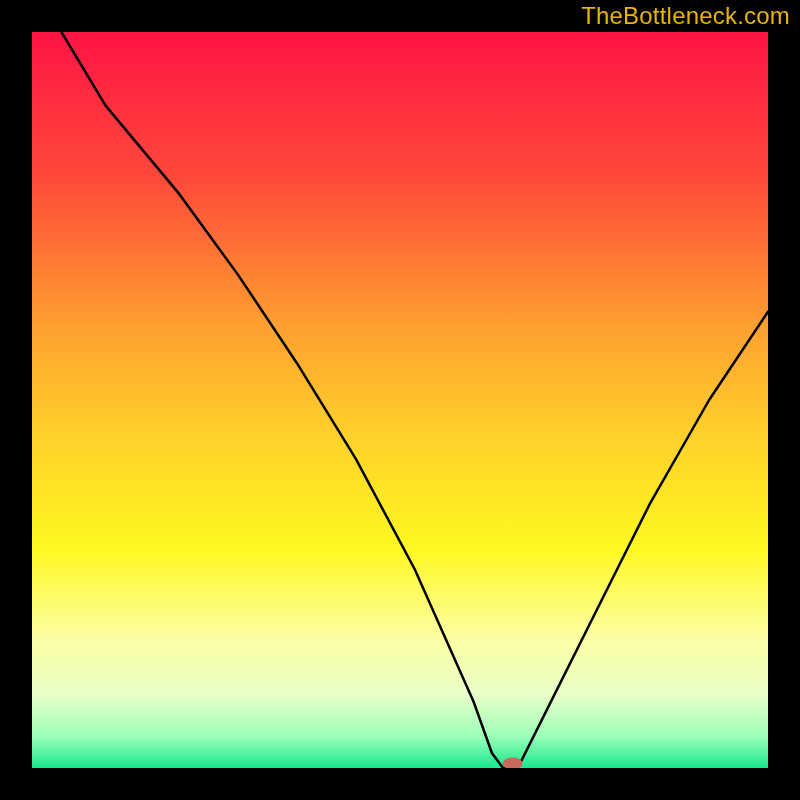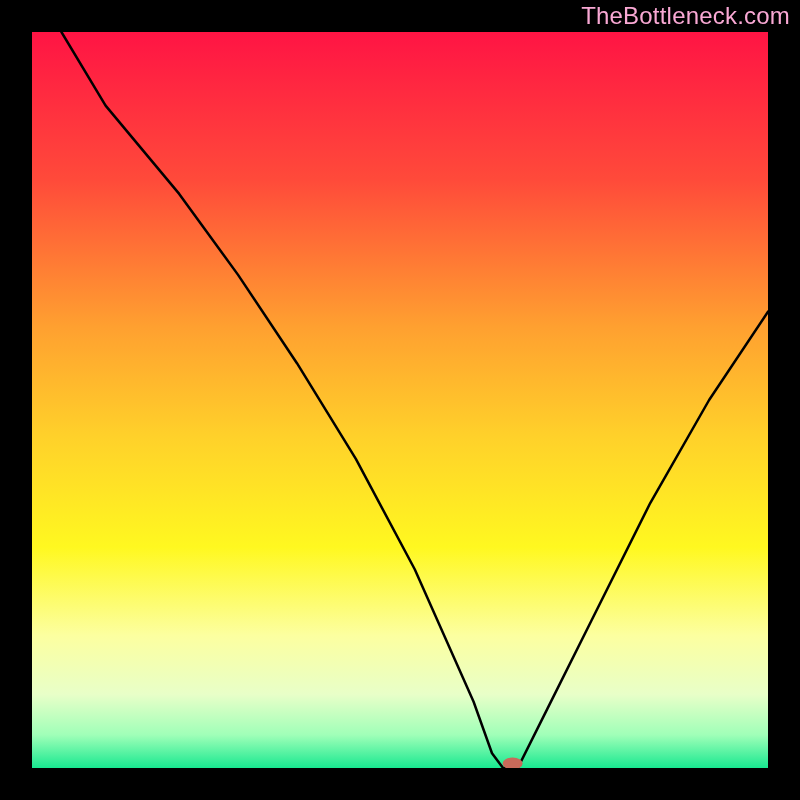--- a/index.html
+++ b/index.html
@@ -27,21 +27,21 @@
   }
   .plot svg {
     display: block;
     width: 100%;
     height: 100%;
   }
   .watermark {
     position: absolute;
     top: 2px;
     right: 10px;
-    color: #f9a8d4;
+    color: #eab308;
     font-size: 24px;
     letter-spacing: 0.2px;
     user-select: none;
   }
 </style>
 </head>
 <body>
 
 <div class="frame">
 

